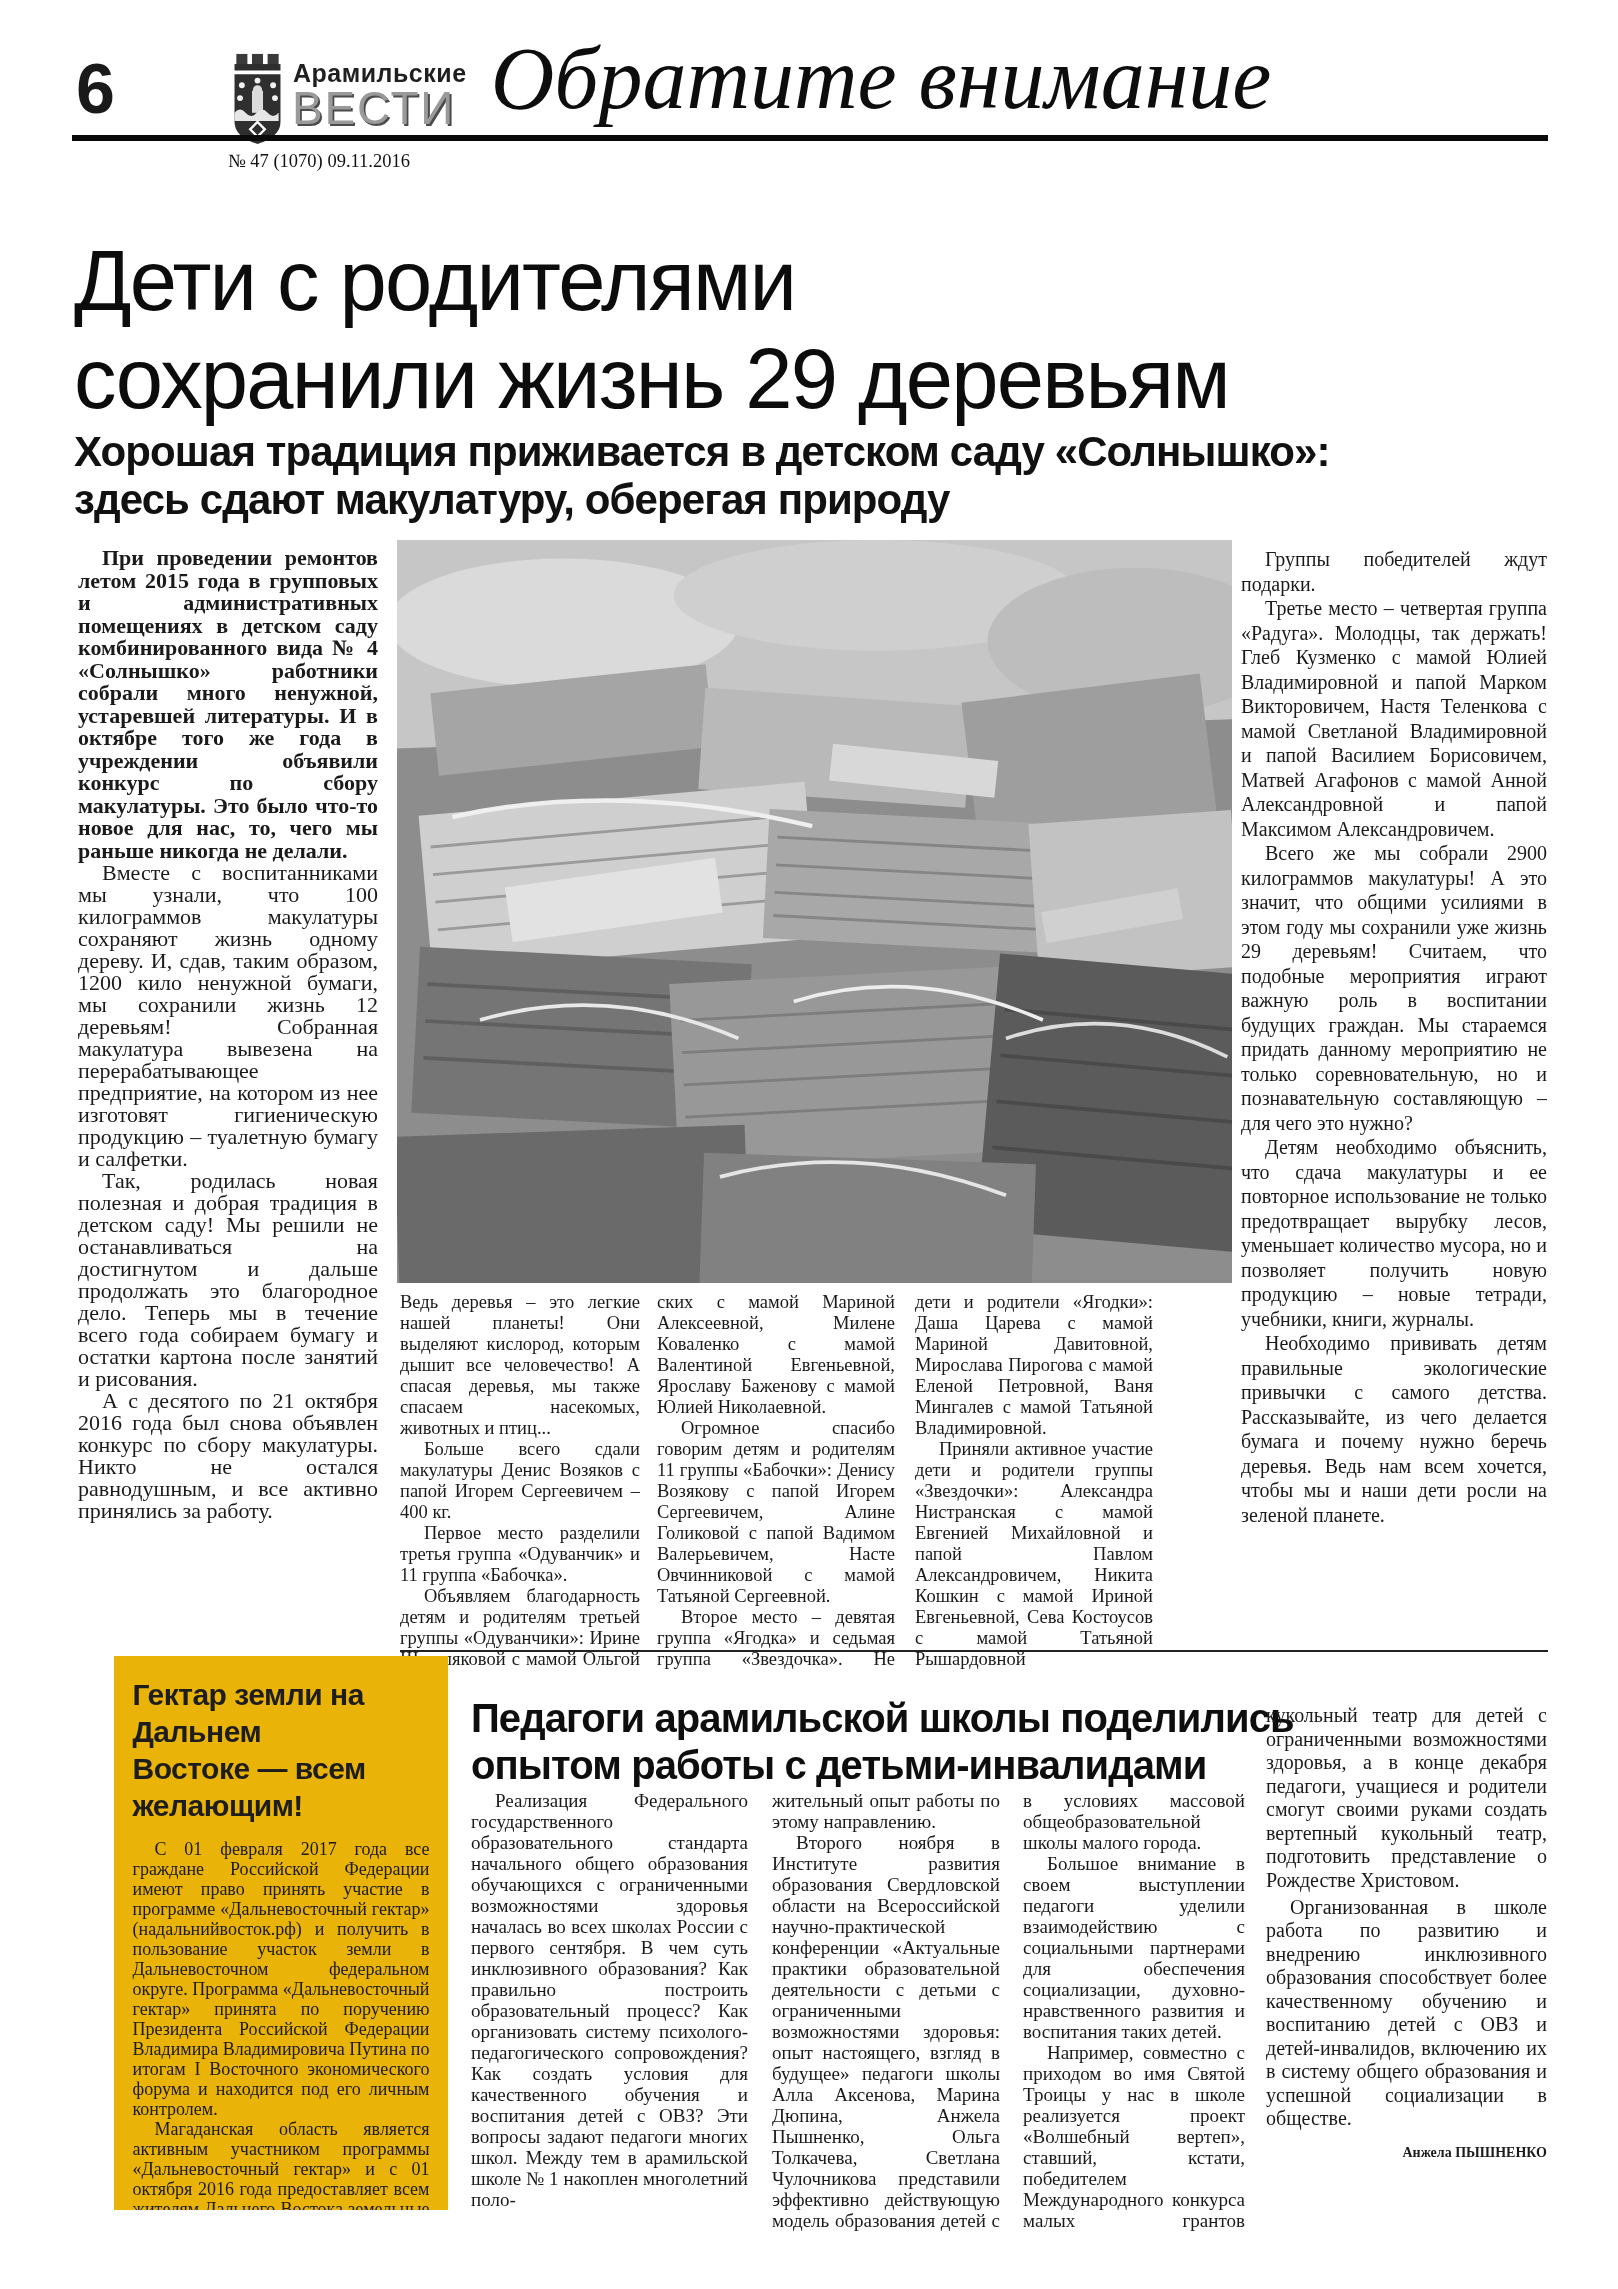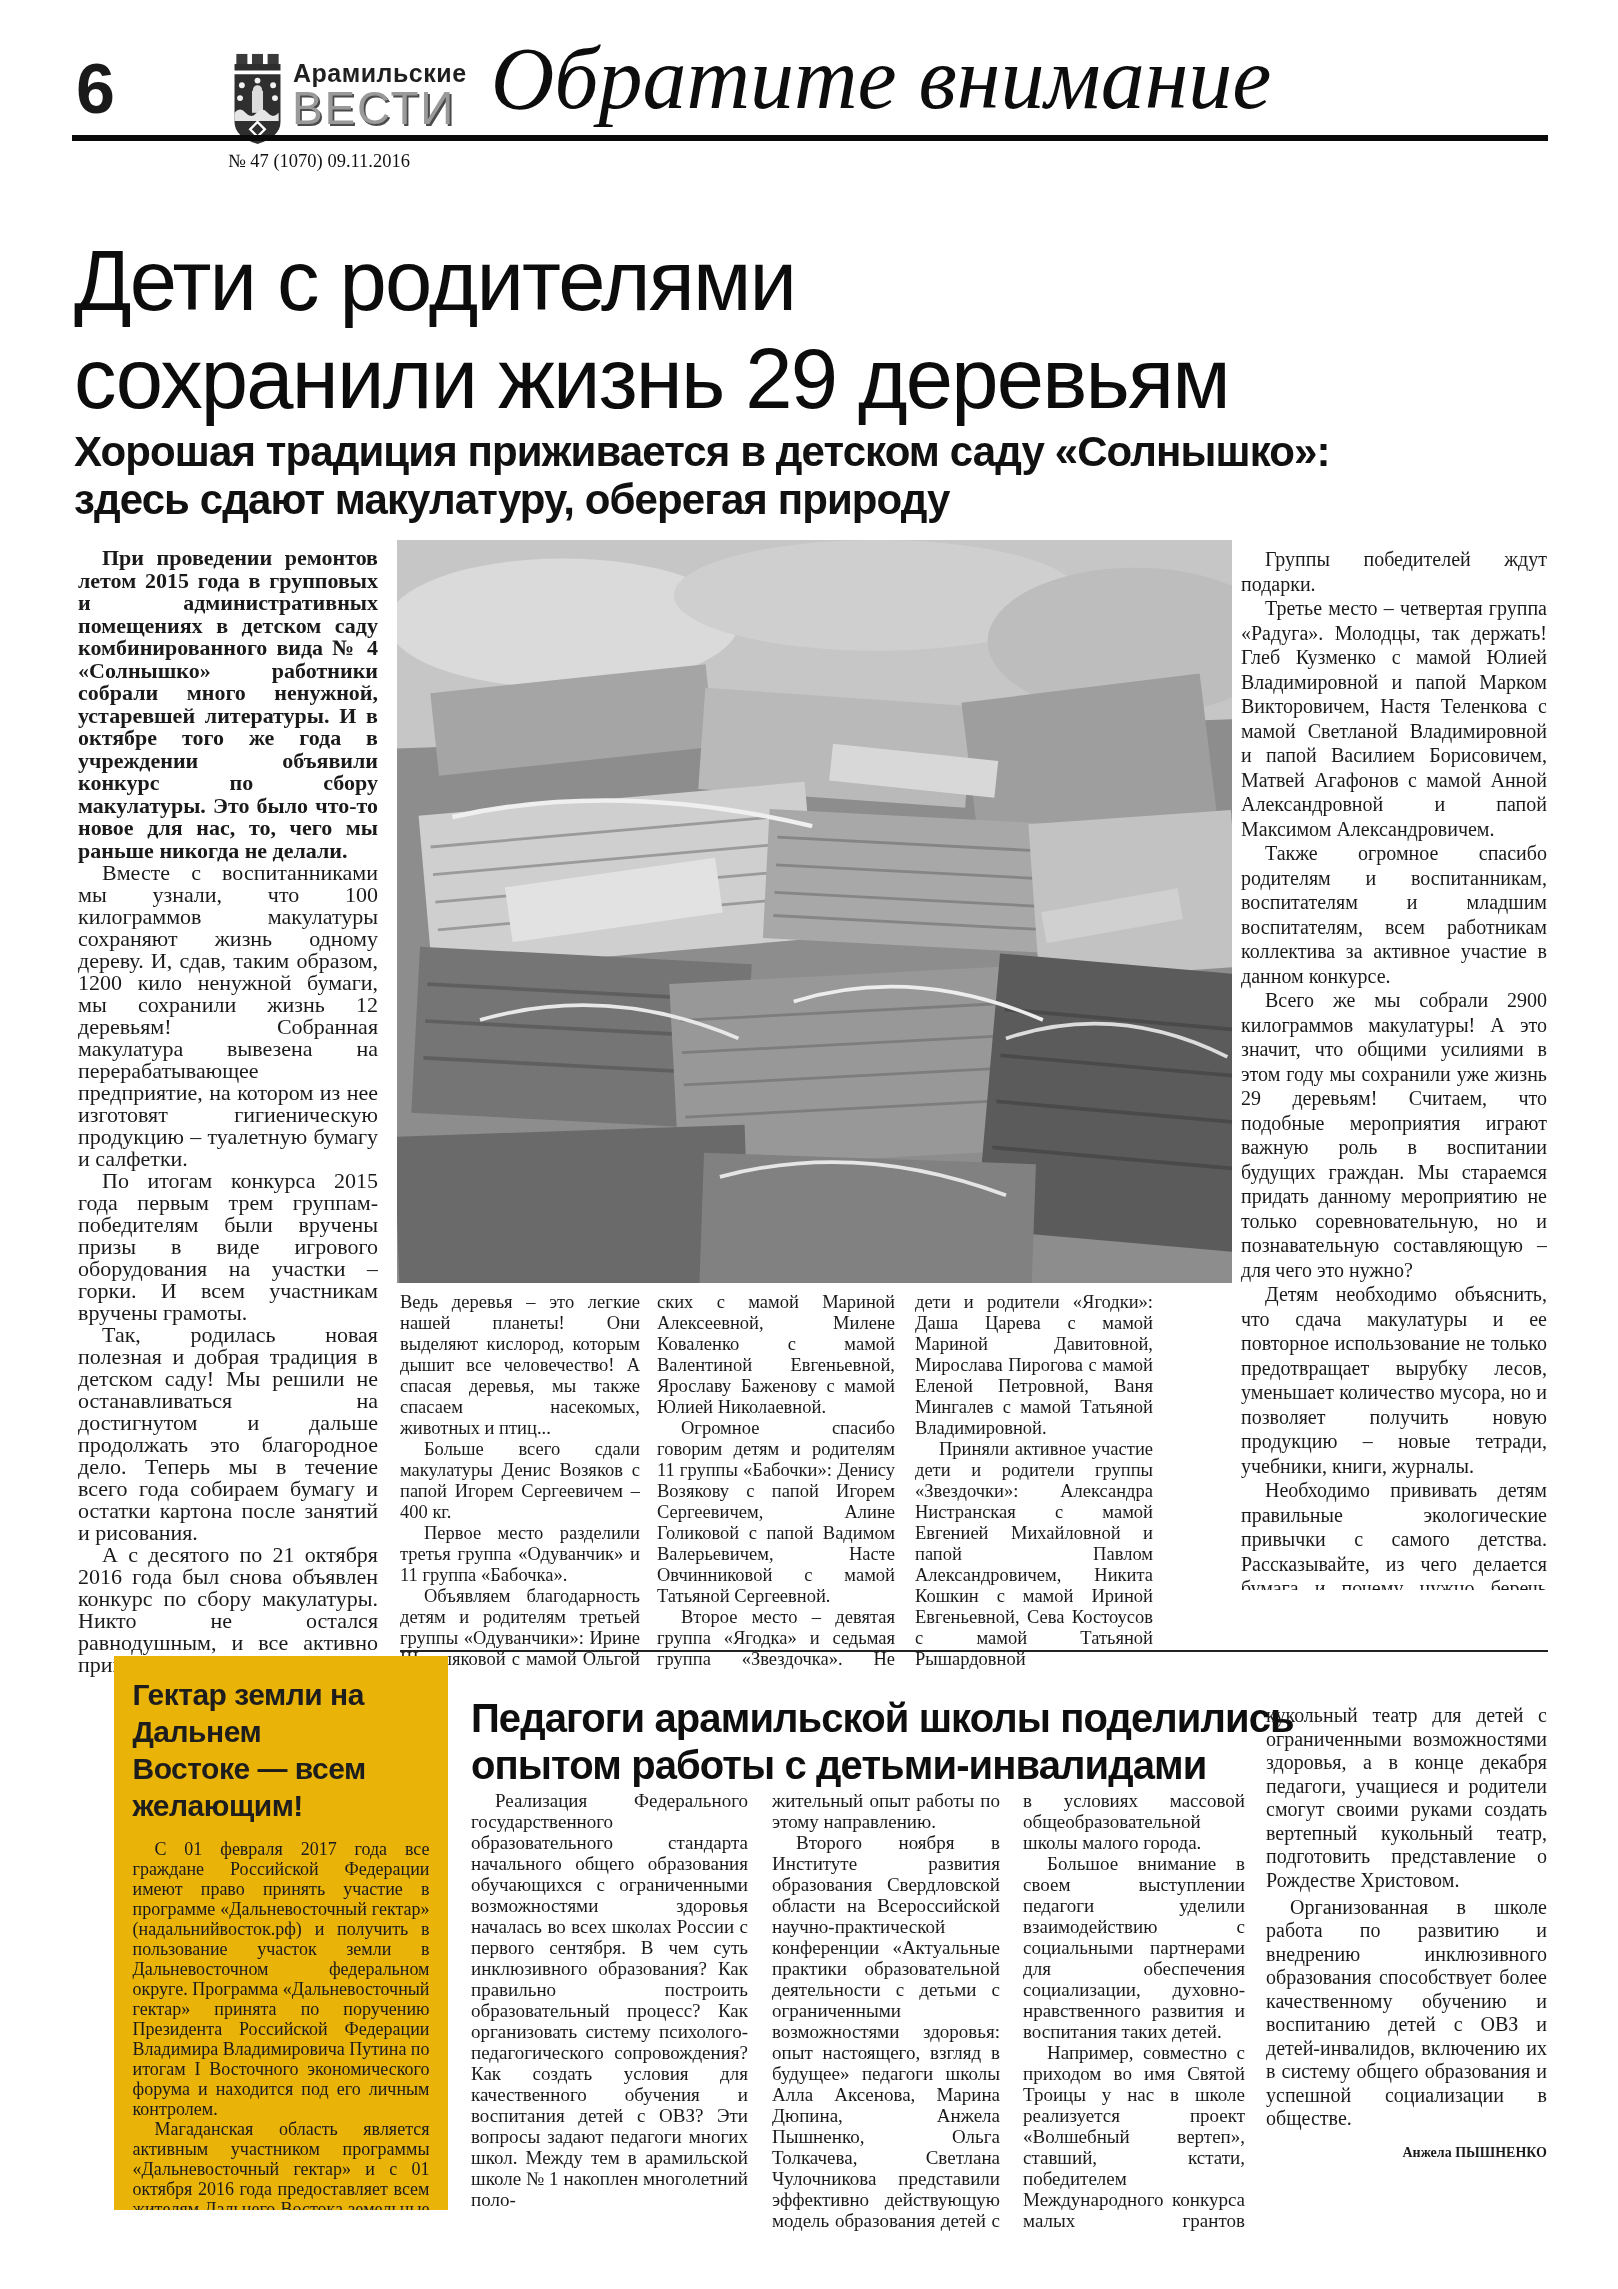--- a/index.html
+++ b/index.html
@@ -72,21 +72,20 @@
   <div class="abs header-rule" style="left:72px;top:135px;width:1476px;height:5.5px;"></div>
 
   <div class="abs headline" style="left:74px;top:231px;">Дети с родителями</div>
   <div class="abs headline" style="left:74px;top:329px;">сохранили жизнь 29 деревьям</div>
   <div class="abs subhead" style="left:74px;top:428px;">Хорошая традиция приживается в детском саду «Солнышко»:</div>
   <div class="abs subhead" style="left:74px;top:476px;">здесь сдают макулатуру, оберегая природу</div>
 
   <div class="col col1" style="left:78px;top:547px;width:300px;height:1130px;">
     <p class="lead">При проведении ремонтов летом 2015 года в групповых и административных помещениях в детском саду комбинированного вида № 4 «Солнышко» работники собрали много ненужной, устаревшей литературы. И в октябре того же года в учреждении объявили конкурс по сбору макулатуры. Это было что-то новое для нас, то, чего мы раньше никогда не делали.</p>
     <p>Вместе с воспитанниками мы узнали, что 100 килограммов макулатуры сохраняют жизнь одному дереву. И, сдав, таким образом, 1200 кило ненужной бумаги, мы сохранили жизнь 12 деревьям! Собранная макулатура вывезена на перерабатывающее предприятие, на котором из нее изготовят гигиеническую продукцию – туалетную бумагу и салфетки.</p>
-    <p>По итогам конкурса 2015 года первым трем группам-победителям были вручены призы в виде игрового оборудования на участки – горки. И всем участникам вручены грамоты.</p>
     <p>Так, родилась новая полезная и добрая традиция в детском саду! Мы решили не останавливаться на достигнутом и дальше продолжать это благородное дело. Теперь мы в течение всего года собираем бумагу и остатки картона после занятий и рисования.</p>
     <p>А с десятого по 21 октября 2016 года был снова объявлен конкурс по сбору макулатуры. Никто не остался равнодушным, и все активно принялись за работу.</p>
 
   </div>
 
   <div class="abs photo-frame" style="left:397px;top:540px;width:835px;height:743px;">
     <svg width="835" height="743" viewBox="0 0 905 805" preserveAspectRatio="none">
       <rect width="905" height="805" fill="#8d8d8d"></rect>
       <rect x="-30" y="-20" width="980" height="230" fill="#c6c6c6" transform="rotate(-2 450 90)"></rect>
       <ellipse cx="180" cy="90" rx="190" ry="70" fill="#dadada"></ellipse>
@@ -157,21 +156,20 @@
   </div>
 
   <div class="col colu" style="left:915px;top:1292px;width:238px;height:380px;">
     <p class="noind">дети и родители «Ягодки»: Даша Царева с мамой Мариной Давитовной, Мирослава Пирогова с мамой Еленой Петровной, Ваня Мингалев с мамой Татьяной Владимировной.</p>
     <p>Приняли активное участие дети и родители группы «Звездочки»: Александра Нистранская с мамой Евгенией Михайловной и папой Павлом Александровичем, Никита Кошкин с мамой Ириной Евгеньевной, Сева Костоусов с мамой Татьяной Рышардовной</p>
   </div>
 
   <div class="col col5" style="left:1241px;top:547px;width:306px;height:1043px;">
     <p>Группы победителей ждут подарки.</p>
     <p>Третье место – четвертая группа «Радуга». Молодцы, так держать! Глеб Кузменко с мамой Юлией Владимировной и папой Марком Викторовичем, Настя Теленкова с мамой Светланой Владимировной и папой Василием Борисовичем, Матвей Агафонов с мамой Анной Александровной и папой Максимом Александровичем.</p>
-    <p>Также огромное спасибо родителям и воспитанникам, воспитателям и младшим воспитателям, всем работникам коллектива за активное участие в данном конкурсе.</p>
     <p>Всего же мы собрали 2900 килограммов макулатуры! А это значит, что общими усилиями в этом году мы сохранили уже жизнь 29 деревьям! Считаем, что подобные мероприятия играют важную роль в воспитании будущих граждан. Мы стараемся придать данному мероприятию не только соревновательную, но и познавательную составляющую – для чего это нужно?</p>
     <p>Детям необходимо объяснить, что сдача макулатуры и ее повторное использование не только предотвращает вырубку лесов, уменьшает количество мусора, но и позволяет получить новую продукцию – новые тетради, учебники, книги, журналы.</p>
     <p>Необходимо прививать детям правильные экологические привычки с самого детства. Рассказывайте, из чего делается бумага и почему нужно беречь деревья. Ведь нам всем хочется, чтобы мы и наши дети росли на зеленой планете.</p>
 
   </div>
 
   <div class="abs mid-rule" style="left:400px;top:1650px;width:1148px;height:1.8px;"></div>
 
   <div class="abs sidebar" style="left:114px;top:1656px;width:334px;height:554px;">
     <div class="sidebar-inner">

